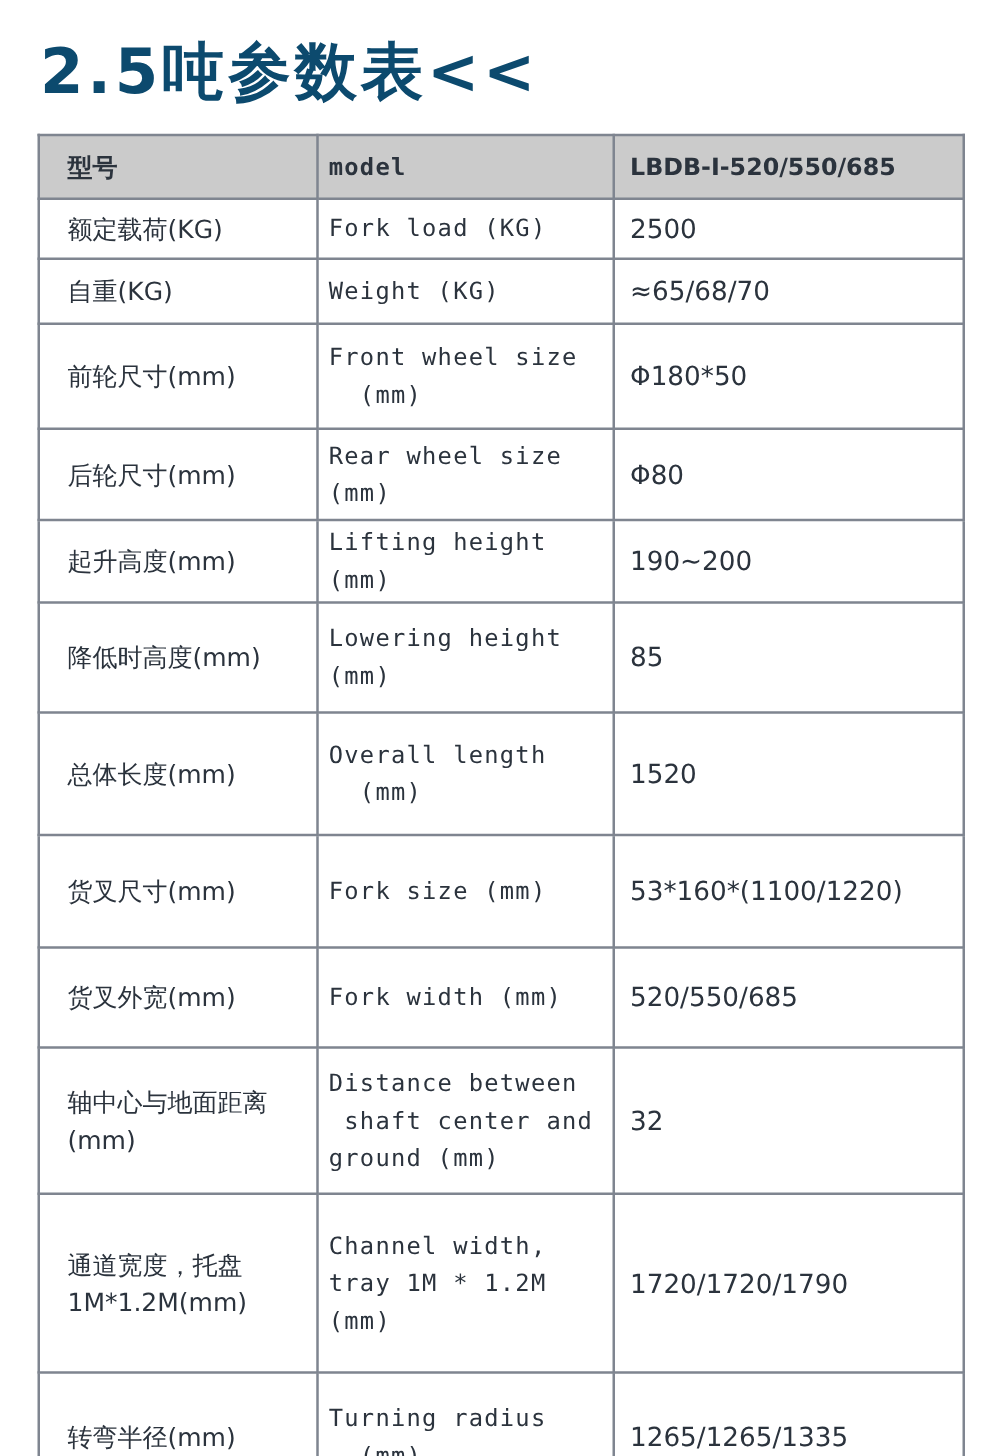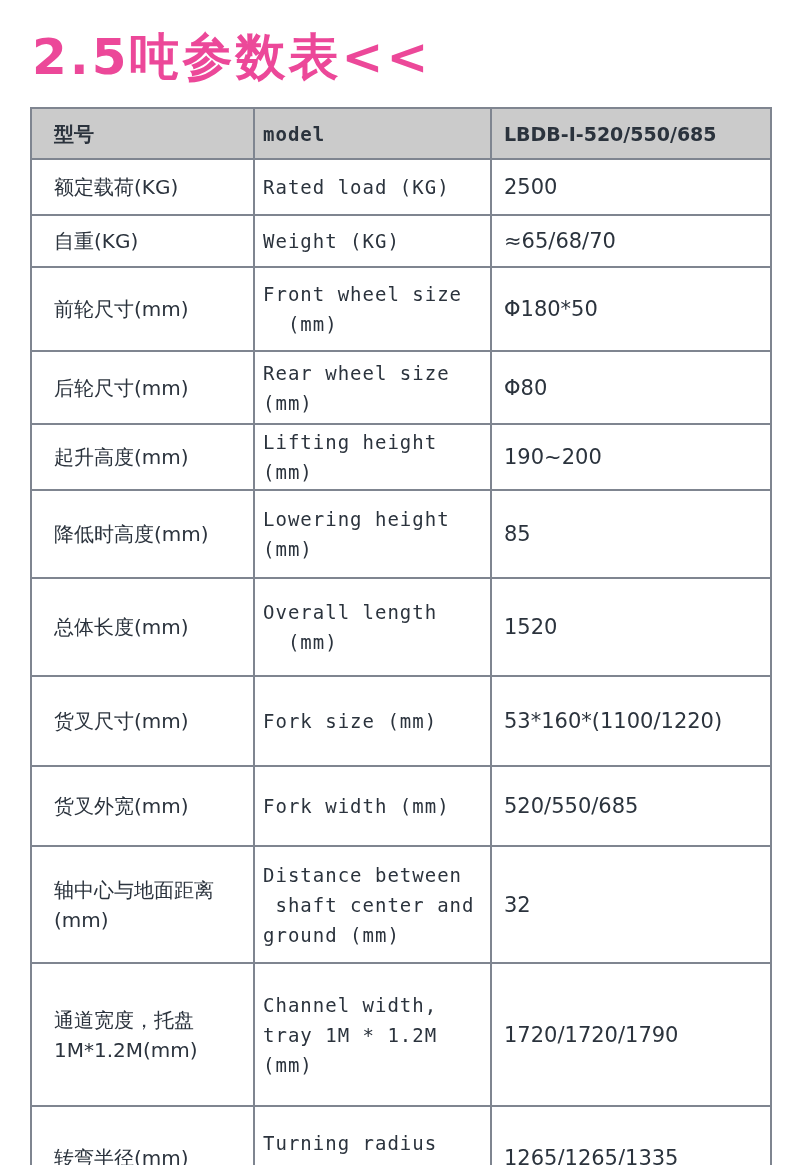--- a/index.html
+++ b/index.html
@@ -1,19 +1,19 @@
 <!DOCTYPE html>
 <html><head>
 <meta charset="utf-8">
 <style>
   html, body { margin: 0; padding: 0; background: #ffffff; }
   body { width: 800px; height: 1165px; position: relative; overflow: hidden;
          font-family: "DejaVu Sans Mono", "Liberation Mono", monospace; color: #2d3540; }
   .title { position: absolute; left: 32px; top: 22px; font-family: "DejaVu Sans", sans-serif;
-           font-size: 50px; font-weight: bold; color: #ec4899; letter-spacing: 3px; line-height: 70px; }
+           font-size: 50px; font-weight: bold; color: #0c4a6e; letter-spacing: 3px; line-height: 70px; }
   table.spec { position: absolute; left: 30px; top: 107px; width: 740px; border-collapse: collapse;
                table-layout: fixed; }
   table.spec td { border: 2px solid #7f8590; vertical-align: middle; padding: 0 6px 0 10px;
                   font-size: 20px; line-height: 30px; color: #2b333d; }
   table.spec td.cn { font-family: "DejaVu Sans", sans-serif; padding-left: 22px; font-size: 20px; }
   table.spec td.en { font-family: "DejaVu Sans Mono", monospace; letter-spacing: 1px; font-size: 19px; padding-left: 8px; }
   table.spec td.val { font-family: "DejaVu Sans", sans-serif; padding-left: 12px; font-size: 21px; }
   table.spec tr.head td { background: #cbcbcb; font-weight: bold; }
   table.spec tr.head td.val { font-size: 19px; margin-top: 36px; }
   .en-line { display: block; white-space: pre; }
@@ -28,24 +28,24 @@
     <col style="width:223px">
     <col style="width:237px">
     <col style="width:280px">
   </colgroup>
   <tbody id="spec-body">
     <tr class="head" style="height:51px">
       <td class="cn">型号</td>
       <td class="en">model</td>
       <td class="val">LBDB-Ⅰ-520/550/685</td>
     </tr>
-  <tr style="height: 56px;">
+  <tr style="height: 48px;">
         <td class="cn">额定载荷(KG)</td>
         <td class="en">
-          <span class="en-line">Rated load (KG)</span>
+          <span class="en-line">Fork load (KG)</span>
         </td>
         <td class="val">2500</td>
       </tr>
       <tr style="height: 52px;">
         <td class="cn">自重(KG)</td>
         <td class="en">
           <span class="en-line">Weight (KG)</span>
         </td>
         <td class="val">≈65/68/70</td>
       </tr>

